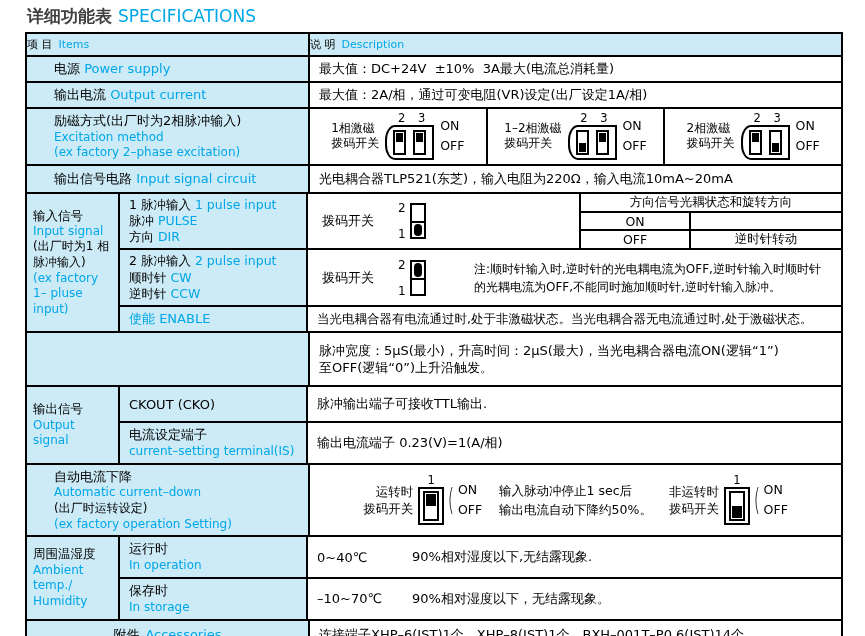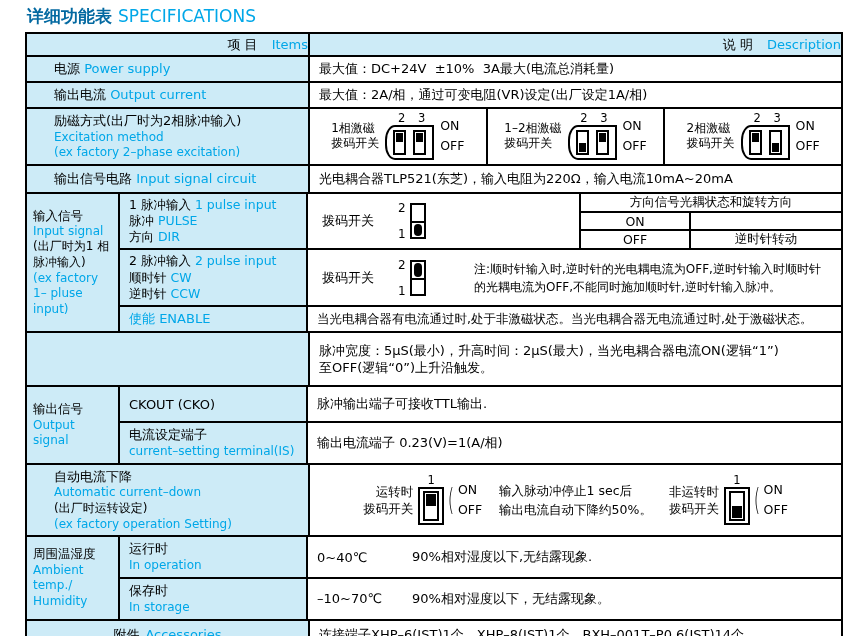--- a/index.html
+++ b/index.html
@@ -1,20 +1,20 @@
 <!DOCTYPE html>
 <html style="--accent: #00a7e8; --cellbg: #cdebf7;"><head>
 <meta charset="utf-8">
 <style>
   :root{ --accent:#00a7e8; --cellbg:#cdebf7; }
   html,body{margin:0;padding:0;background:#fff;}
   .page{position:relative;width:865px;height:636px;background:#fff;overflow:hidden;
         font-family:"DejaVu Sans","Liberation Sans",sans-serif;color:#000;}
   .title{position:absolute;left:27px;top:5px;font-size:17px;white-space:nowrap;}
-  .t-zh{font-weight:bold;color:#0369a1;text-align:center;}
+  .t-zh{font-weight:bold;color:#404040;text-align:center;}
   .t-en{color:var(--accent);margin-left:6px;}
   .en{color:var(--accent);}
   .pre{white-space:pre-wrap;}
 
   .spec-table{position:absolute;left:25px;top:32px;width:818px;border:2px solid #000;
               box-sizing:border-box;background:#fff;font-size:13px;}
   .row{display:flex;border-bottom:2px solid #000;box-sizing:border-box;min-width:0;}
   .row:last-child{border-bottom:none;}
   .c-item{flex:0 0 283px;width:283px;background:var(--cellbg);border-right:2px solid #000;
           box-sizing:border-box;padding:3px 27px;display:flex;flex-direction:column;justify-content:center;}
@@ -24,21 +24,21 @@
            box-sizing:border-box;padding:3px 6px;display:flex;flex-direction:column;justify-content:center;}
   .sub-col{flex:1;display:flex;flex-direction:column;min-width:0;}
   .sub-row{display:flex;border-bottom:2px solid #000;box-sizing:border-box;min-width:0;}
   .sub-row:last-child{border-bottom:none;}
   .c-sub{flex:0 0 188px;width:188px;background:var(--cellbg);border-right:2px solid #000;
          box-sizing:border-box;padding:3px 9px;display:flex;flex-direction:column;justify-content:center;}
 
   .header-row{min-height:23px;background:var(--cellbg);}
   .h-left{flex:0 0 283px;border-right:2px solid #000;box-sizing:border-box;}
   .h-right{flex:1;}
-  .h-cell{display:flex;align-items:center;justify-content:flex-end;gap:14px;font-size:13px;}
+  .h-cell{display:flex;align-items:center;justify-content:flex-start;gap:6px;font-size:11px;}
 
   .r-power{min-height:26px}.r-current{min-height:26px}.r-exc{min-height:54px}.r-opto{min-height:28px}
   .sr-p1{min-height:54px}.sr-p2{min-height:54px}.sr-en{min-height:23px}
   .r-pw{min-height:54px}
   .sr-ck{min-height:36px}.sr-is{min-height:37px}
   .r-auto{min-height:68px}
   .sr-op{min-height:38px}.sr-st{min-height:33px}
   .r-acc{min-height:28px}
 
   .line{line-height:1.35;}

